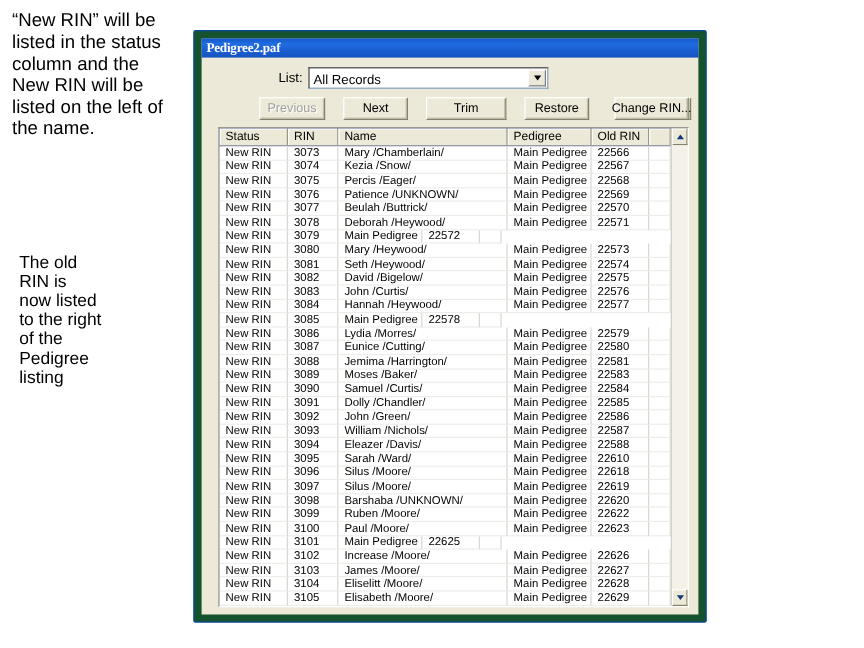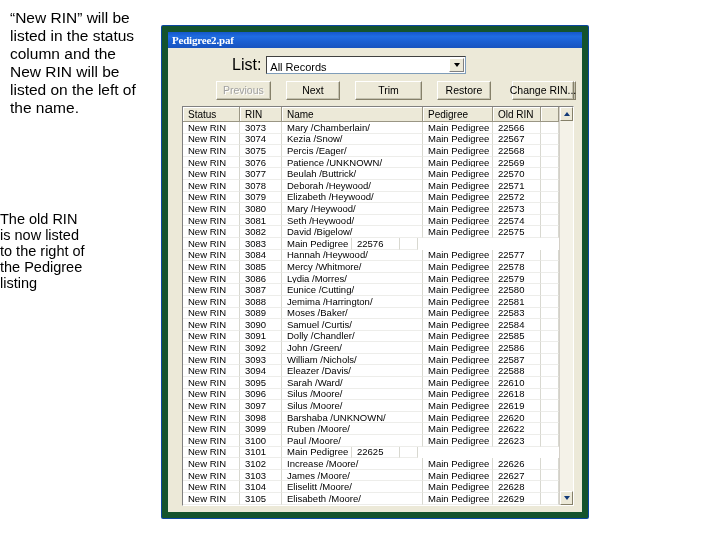--- a/index.html
+++ b/index.html
@@ -17,21 +17,21 @@
   }
   #callout-left {
     left: 14px; top: 113px;
     width: 146px; height: 204px;
     padding: 9px 8px 0 10px;
     font-size: 15.5px;
   }
   #callout-right {
     left: 616px; top: 112px;
     width: 92px;  height: 198px;
-    padding: 7px 6px 0 0;
+    padding: 7px 6px 0 16px;
     font-size: 14.5px;
   }
 
   
   #app-window {
     position: absolute;
     left: 162px; top: 26px;
     width: 426px; height: 492px;
     background: #ece9d8;
     border: 6px solid #14532d;
@@ -61,21 +61,21 @@
   }
 
   
   #list-row {
     display: flex; align-items: center;
     gap: 5px;
     height: 19px;
     margin: 2px 0 6px 10px;
   }
   #list-label {
-    font-size: 16px; color: #000;
+    font-size: 11px; color: #000;
     font-family: "Liberation Sans", sans-serif;
     padding-left: 48px;
   }
   #list-combo {
     position: relative;
     width: 200px; height: 18px;
     background: #ffffff;
     border: 1px solid #7f9db9;
     border-top-color: #404040;
     border-left-color: #404040;
@@ -307,21 +307,20 @@
                 <div class="cell col-status">New RIN</div>
                 <div class="cell col-rin">3078</div>
                 <div class="cell col-name">Deborah /Heywood/</div>
                 <div class="cell col-pedigree">Main Pedigree</div>
                 <div class="cell col-oldrin">22571</div>
                 <div class="cell col-pad"></div>
               </div>
               <div class="grid-row">
                 <div class="cell col-status">New RIN</div>
                 <div class="cell col-rin">3079</div>
-                <div class="cell col-name">Elizabeth /Heywood/</div>
                 <div class="cell col-pedigree">Main Pedigree</div>
                 <div class="cell col-oldrin">22572</div>
                 <div class="cell col-pad"></div>
               </div>
               <div class="grid-row">
                 <div class="cell col-status">New RIN</div>
                 <div class="cell col-rin">3080</div>
                 <div class="cell col-name">Mary /Heywood/</div>
                 <div class="cell col-pedigree">Main Pedigree</div>
                 <div class="cell col-oldrin">22573</div>
@@ -339,36 +338,36 @@
                 <div class="cell col-status">New RIN</div>
                 <div class="cell col-rin">3082</div>
                 <div class="cell col-name">David /Bigelow/</div>
                 <div class="cell col-pedigree">Main Pedigree</div>
                 <div class="cell col-oldrin">22575</div>
                 <div class="cell col-pad"></div>
               </div>
               <div class="grid-row">
                 <div class="cell col-status">New RIN</div>
                 <div class="cell col-rin">3083</div>
+                <div class="cell col-name">John /Curtis/</div>
                 <div class="cell col-pedigree">Main Pedigree</div>
                 <div class="cell col-oldrin">22576</div>
                 <div class="cell col-pad"></div>
               </div>
               <div class="grid-row">
                 <div class="cell col-status">New RIN</div>
                 <div class="cell col-rin">3084</div>
                 <div class="cell col-name">Hannah /Heywood/</div>
                 <div class="cell col-pedigree">Main Pedigree</div>
                 <div class="cell col-oldrin">22577</div>
                 <div class="cell col-pad"></div>
               </div>
               <div class="grid-row">
                 <div class="cell col-status">New RIN</div>
                 <div class="cell col-rin">3085</div>
-                <div class="cell col-name">Mercy /Whitmore/</div>
                 <div class="cell col-pedigree">Main Pedigree</div>
                 <div class="cell col-oldrin">22578</div>
                 <div class="cell col-pad"></div>
               </div>
               <div class="grid-row">
                 <div class="cell col-status">New RIN</div>
                 <div class="cell col-rin">3086</div>
                 <div class="cell col-name">Lydia /Morres/</div>
                 <div class="cell col-pedigree">Main Pedigree</div>
                 <div class="cell col-oldrin">22579</div>

